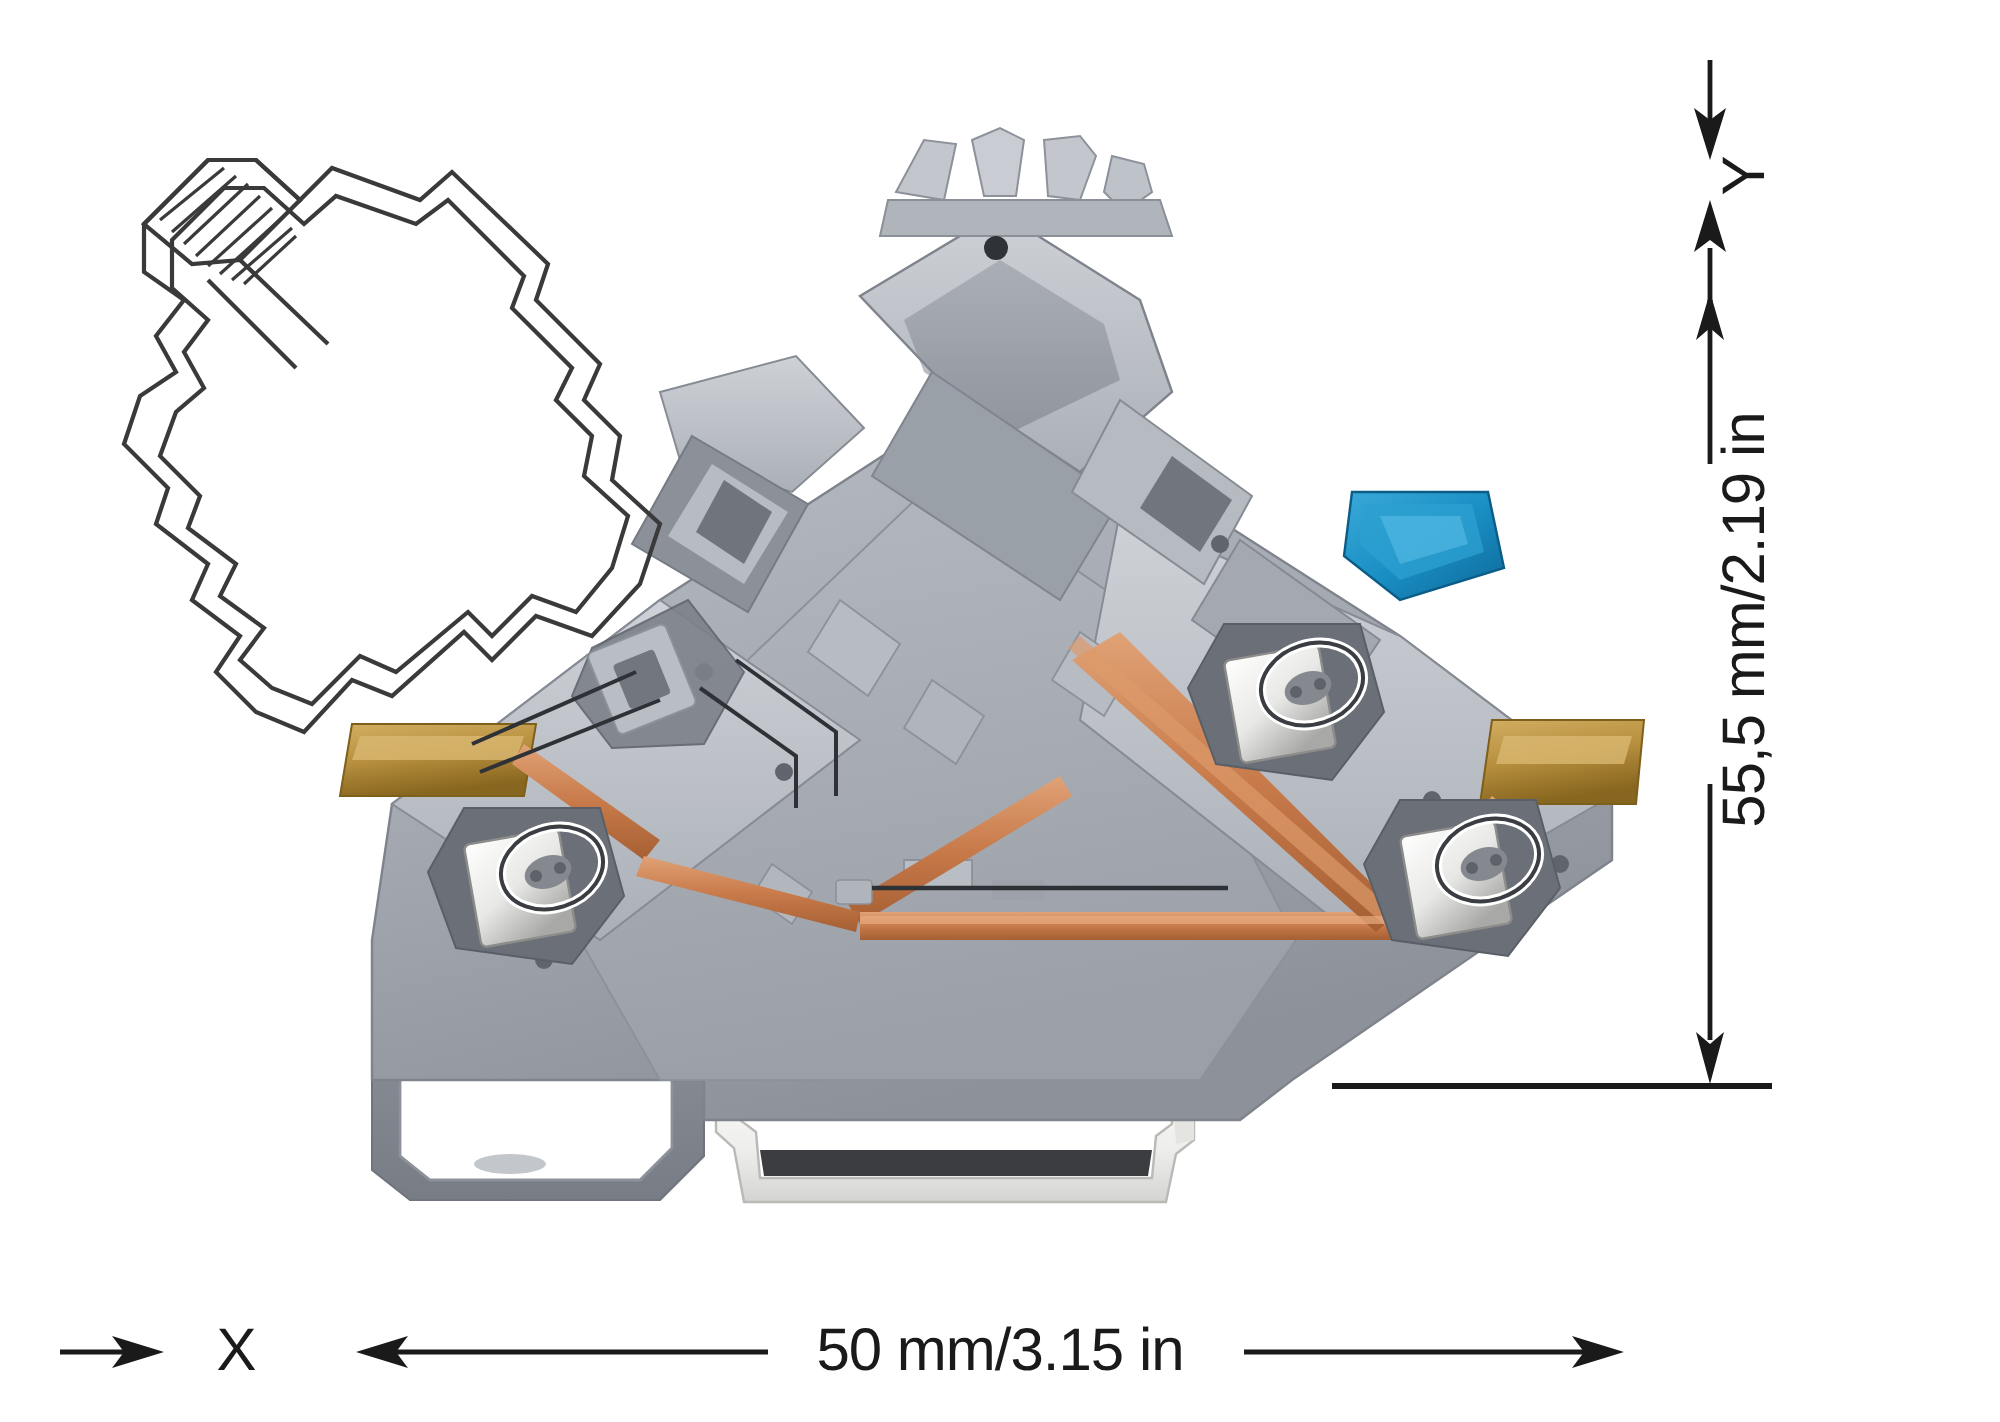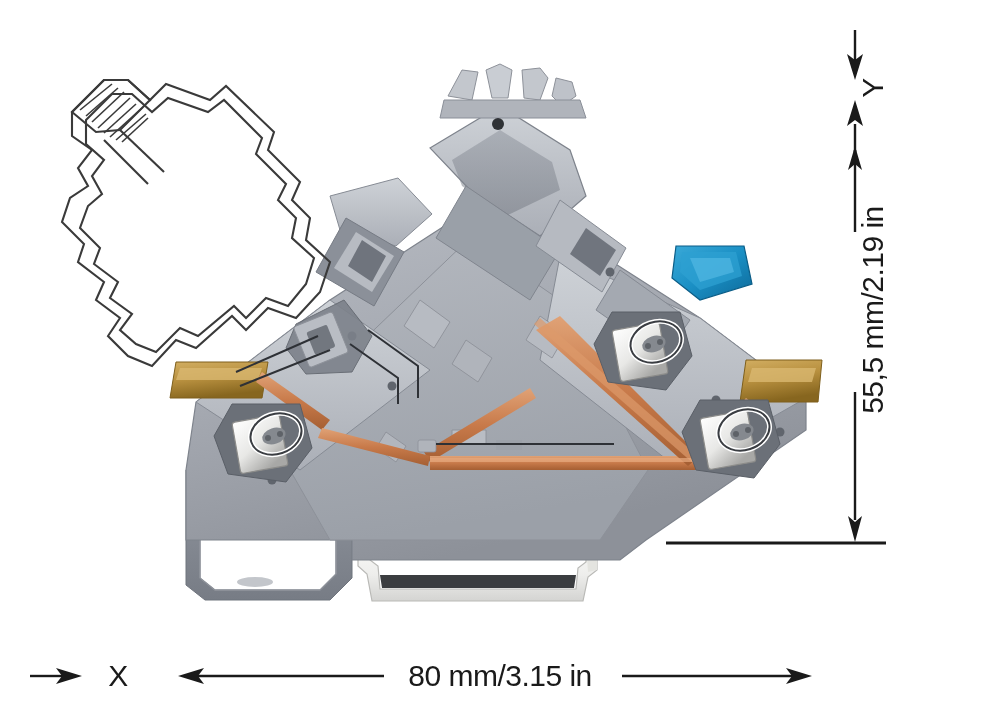--- a/index.html
+++ b/index.html
@@ -296,19 +296,19 @@
     </g>
 
     <g>
       <line x1="30" y1="676" x2="62" y2="676" stroke-width="2.4"></line>
       <polygon points="82,676 56,668 62,676 56,684" fill="#1a1a1a" stroke="none"></polygon>
     </g>
   </g>
 </svg>
 </div>
 
-<div class="dim-text" id="dim-h-text">80 mm/3.15 in</div>
+<div class="dim-text" id="dim-h-text">50 mm/3.15 in</div>
 
 <div class="dim-text" id="dim-v-text">55,5 mm/2.19 in</div>
 
 <div class="dim-text" id="axis-x-label">X</div>
 
 <div class="dim-text" id="axis-y-label">Y</div>
 
 </body></html>

